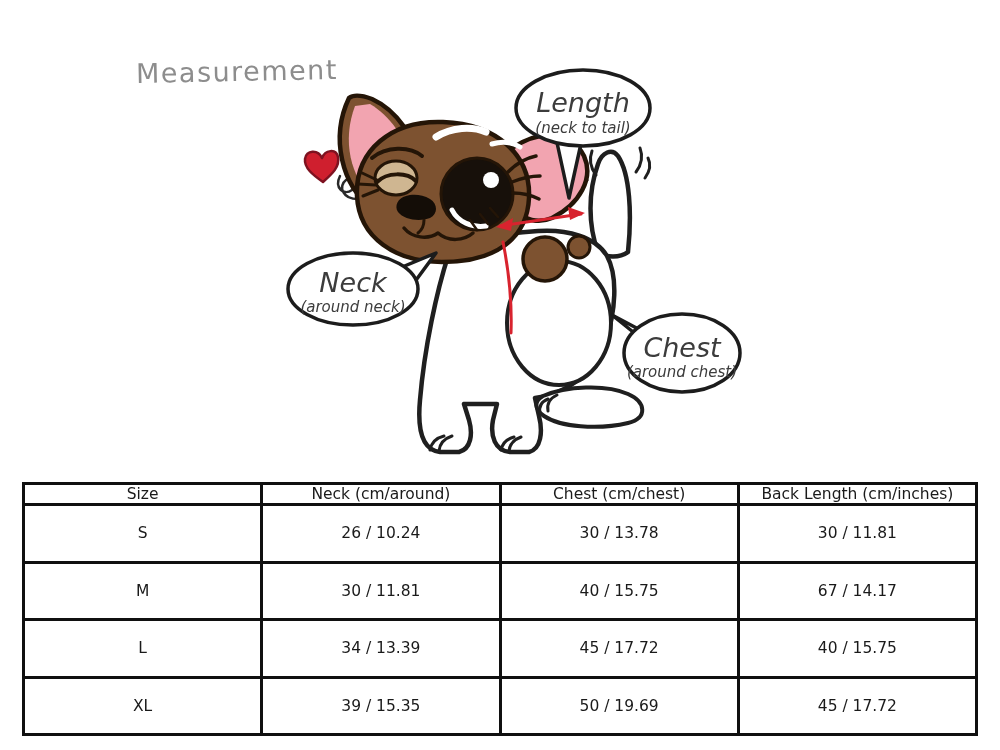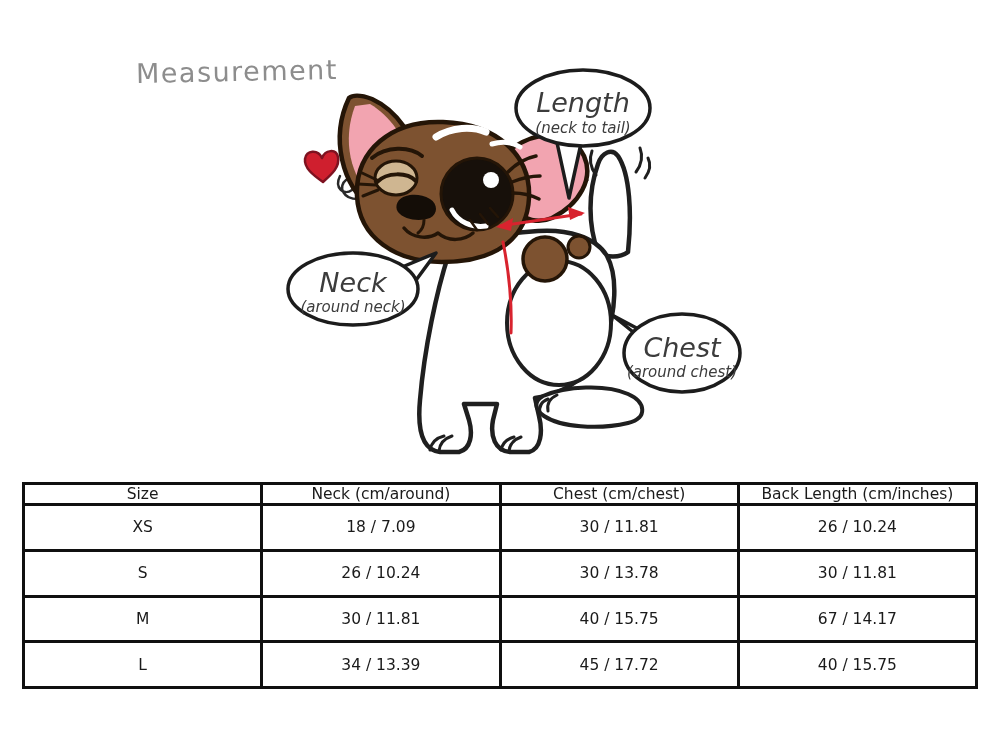--- a/index.html
+++ b/index.html
@@ -3,21 +3,21 @@
 <meta charset="utf-8">
 <style>
   html,body{margin:0;padding:0;background:#ffffff;}
   .page{position:relative;width:1000px;height:750px;background:#ffffff;overflow:hidden;
         font-family:"DejaVu Sans",sans-serif;}
   .title{position:absolute;left:136px;top:56px;font-size:27px;letter-spacing:1.5px;
          color:#8d8d8d;transform:rotate(-1.2deg);font-family:"DejaVu Sans",sans-serif;}
   .illo{position:absolute;left:0;top:0;width:1000px;height:470px;}
   .bubble-label{font:italic 27px "DejaVu Sans",sans-serif;fill:#3c3c3c;}
   .bubble-sub{font:italic 15px "DejaVu Sans",sans-serif;fill:#3c3c3c;}
-  table.size-table{position:absolute;left:22px;top:482px;width:956px;height:207px;
+  table.size-table{position:absolute;left:22px;top:482px;width:956px;height:254px;
         border-collapse:collapse;table-layout:fixed;background:#ffffff;}
   table.size-table th,table.size-table td{
         border:3px solid #101010;text-align:center;vertical-align:middle;
         font:15.5px "DejaVu Sans",sans-serif;font-weight:normal;color:#1a1a1a;padding:0;}
 </style>
 </head>
 <body>
 
 <div class="page">
 
@@ -121,26 +121,20 @@
   <table class="size-table">
     <thead>
       <tr>
         <th>Size</th>
         <th>Neck (cm/around)</th>
         <th>Chest (cm/chest)</th>
         <th>Back Length (cm/inches)</th>
       </tr>
     </thead>
     <tbody>
-    <tr>
-      <td>XS</td>
-      <td>18 / 7.09</td>
-      <td>30 / 11.81</td>
-      <td>26 / 10.24</td>
-    </tr>
 
     <tr>
       <td>S</td>
       <td>26 / 10.24</td>
       <td>30 / 13.78</td>
       <td>30 / 11.81</td>
     </tr>
 
     <tr>
       <td>M</td>
@@ -149,16 +143,22 @@
       <td>67 / 14.17</td>
     </tr>
 
     <tr>
       <td>L</td>
       <td>34 / 13.39</td>
       <td>45 / 17.72</td>
       <td>40 / 15.75</td>
     </tr>
 
+    <tr>
+      <td>XL</td>
+      <td>39 / 15.35</td>
+      <td>50 / 19.69</td>
+      <td>45 / 17.72</td>
+    </tr>
   </tbody>
   </table>
 
 </div>
 
 </body></html>

